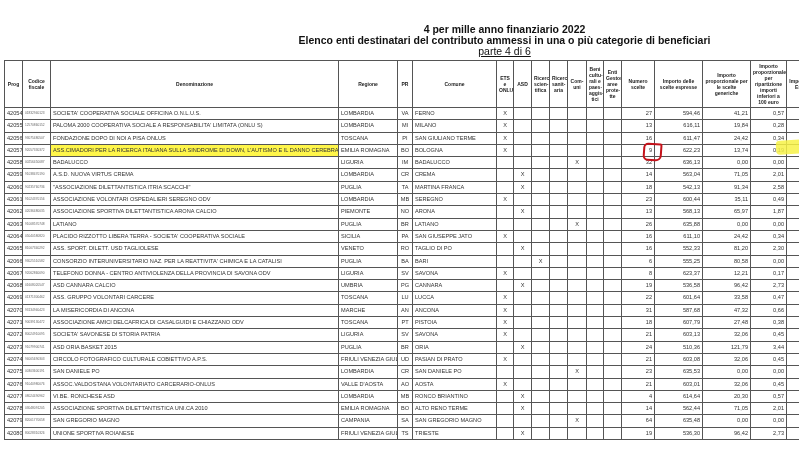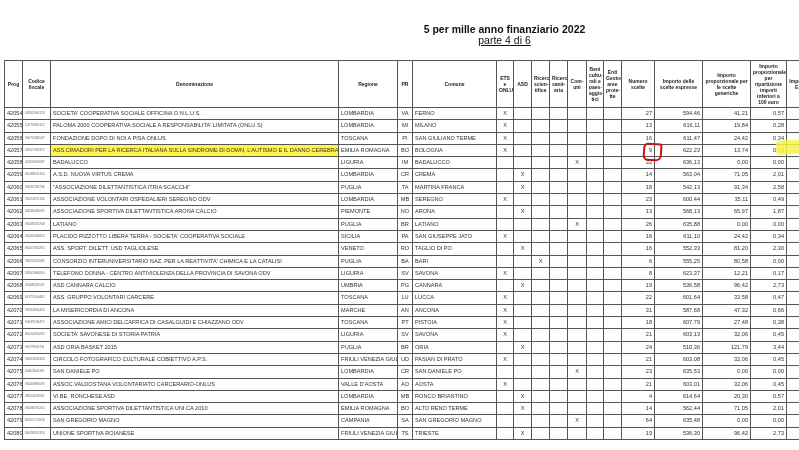--- a/index.html
+++ b/index.html
@@ -16,21 +16,22 @@
   td.c { text-align:center; }
   td.cf { font-size:3.2px; color:#666; }
   tr.hl td.name { background:#fff64a; }
   .yellow-mark { position:absolute; left:776px; top:140px; width:30px; height:14px; background:#f7f246; opacity:0.85; transform:rotate(-4deg); border-radius:4px; }
   .red-circle { position:absolute; left:643px; top:143px; width:15px; height:14px; border:2.2px solid #c4121a; border-radius:5px 2px 6px 5px; transform:rotate(4deg); }
 </style>
 </head>
 <body>
 
 <div class="titles">
-  <div class="t1">5 per mille anno finanziario 2022</div>
+  <div class="t1">4 per mille anno finanziario 2022</div>
+  <div class="t2">Elenco enti destinatari del contributo ammessi in una o più categorie di beneficiari</div>
   <div class="t3">parte 4 di 6</div>
 </div>
 
 <table>
   <colgroup>
     <col style="width:18px">
       <col style="width:28px">
       <col style="width:288px">
       <col style="width:59px">
       <col style="width:15px">

